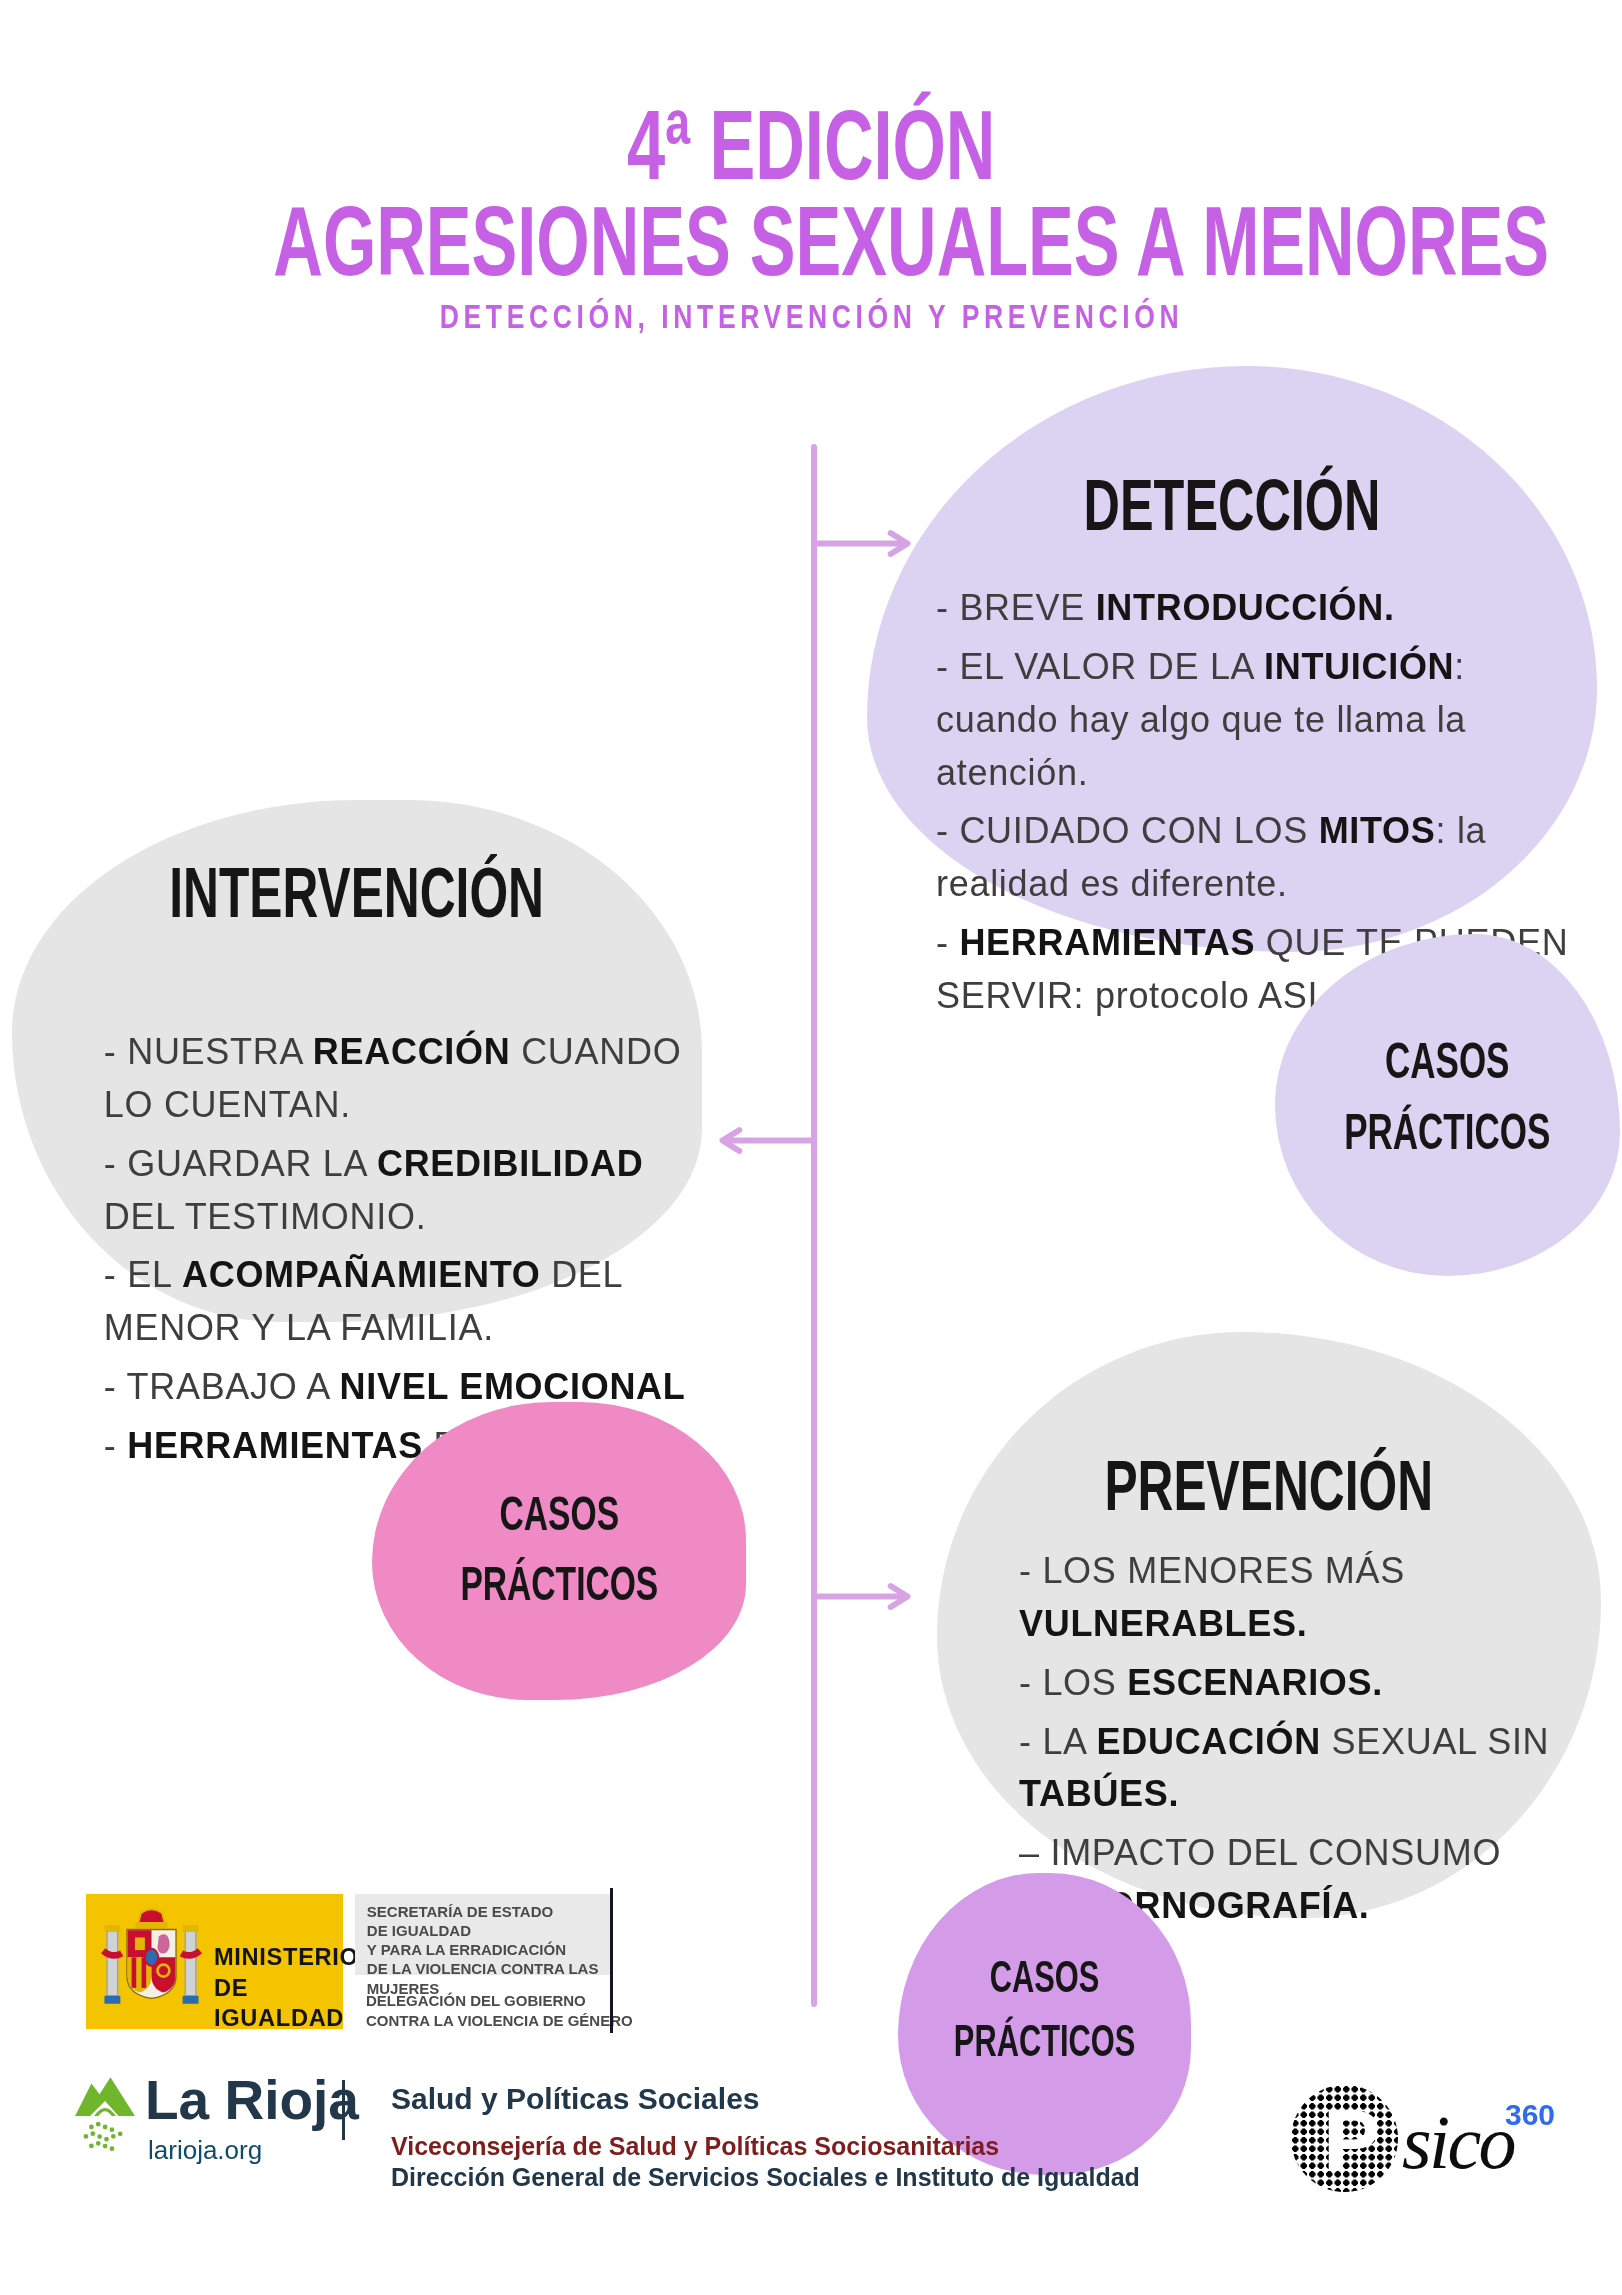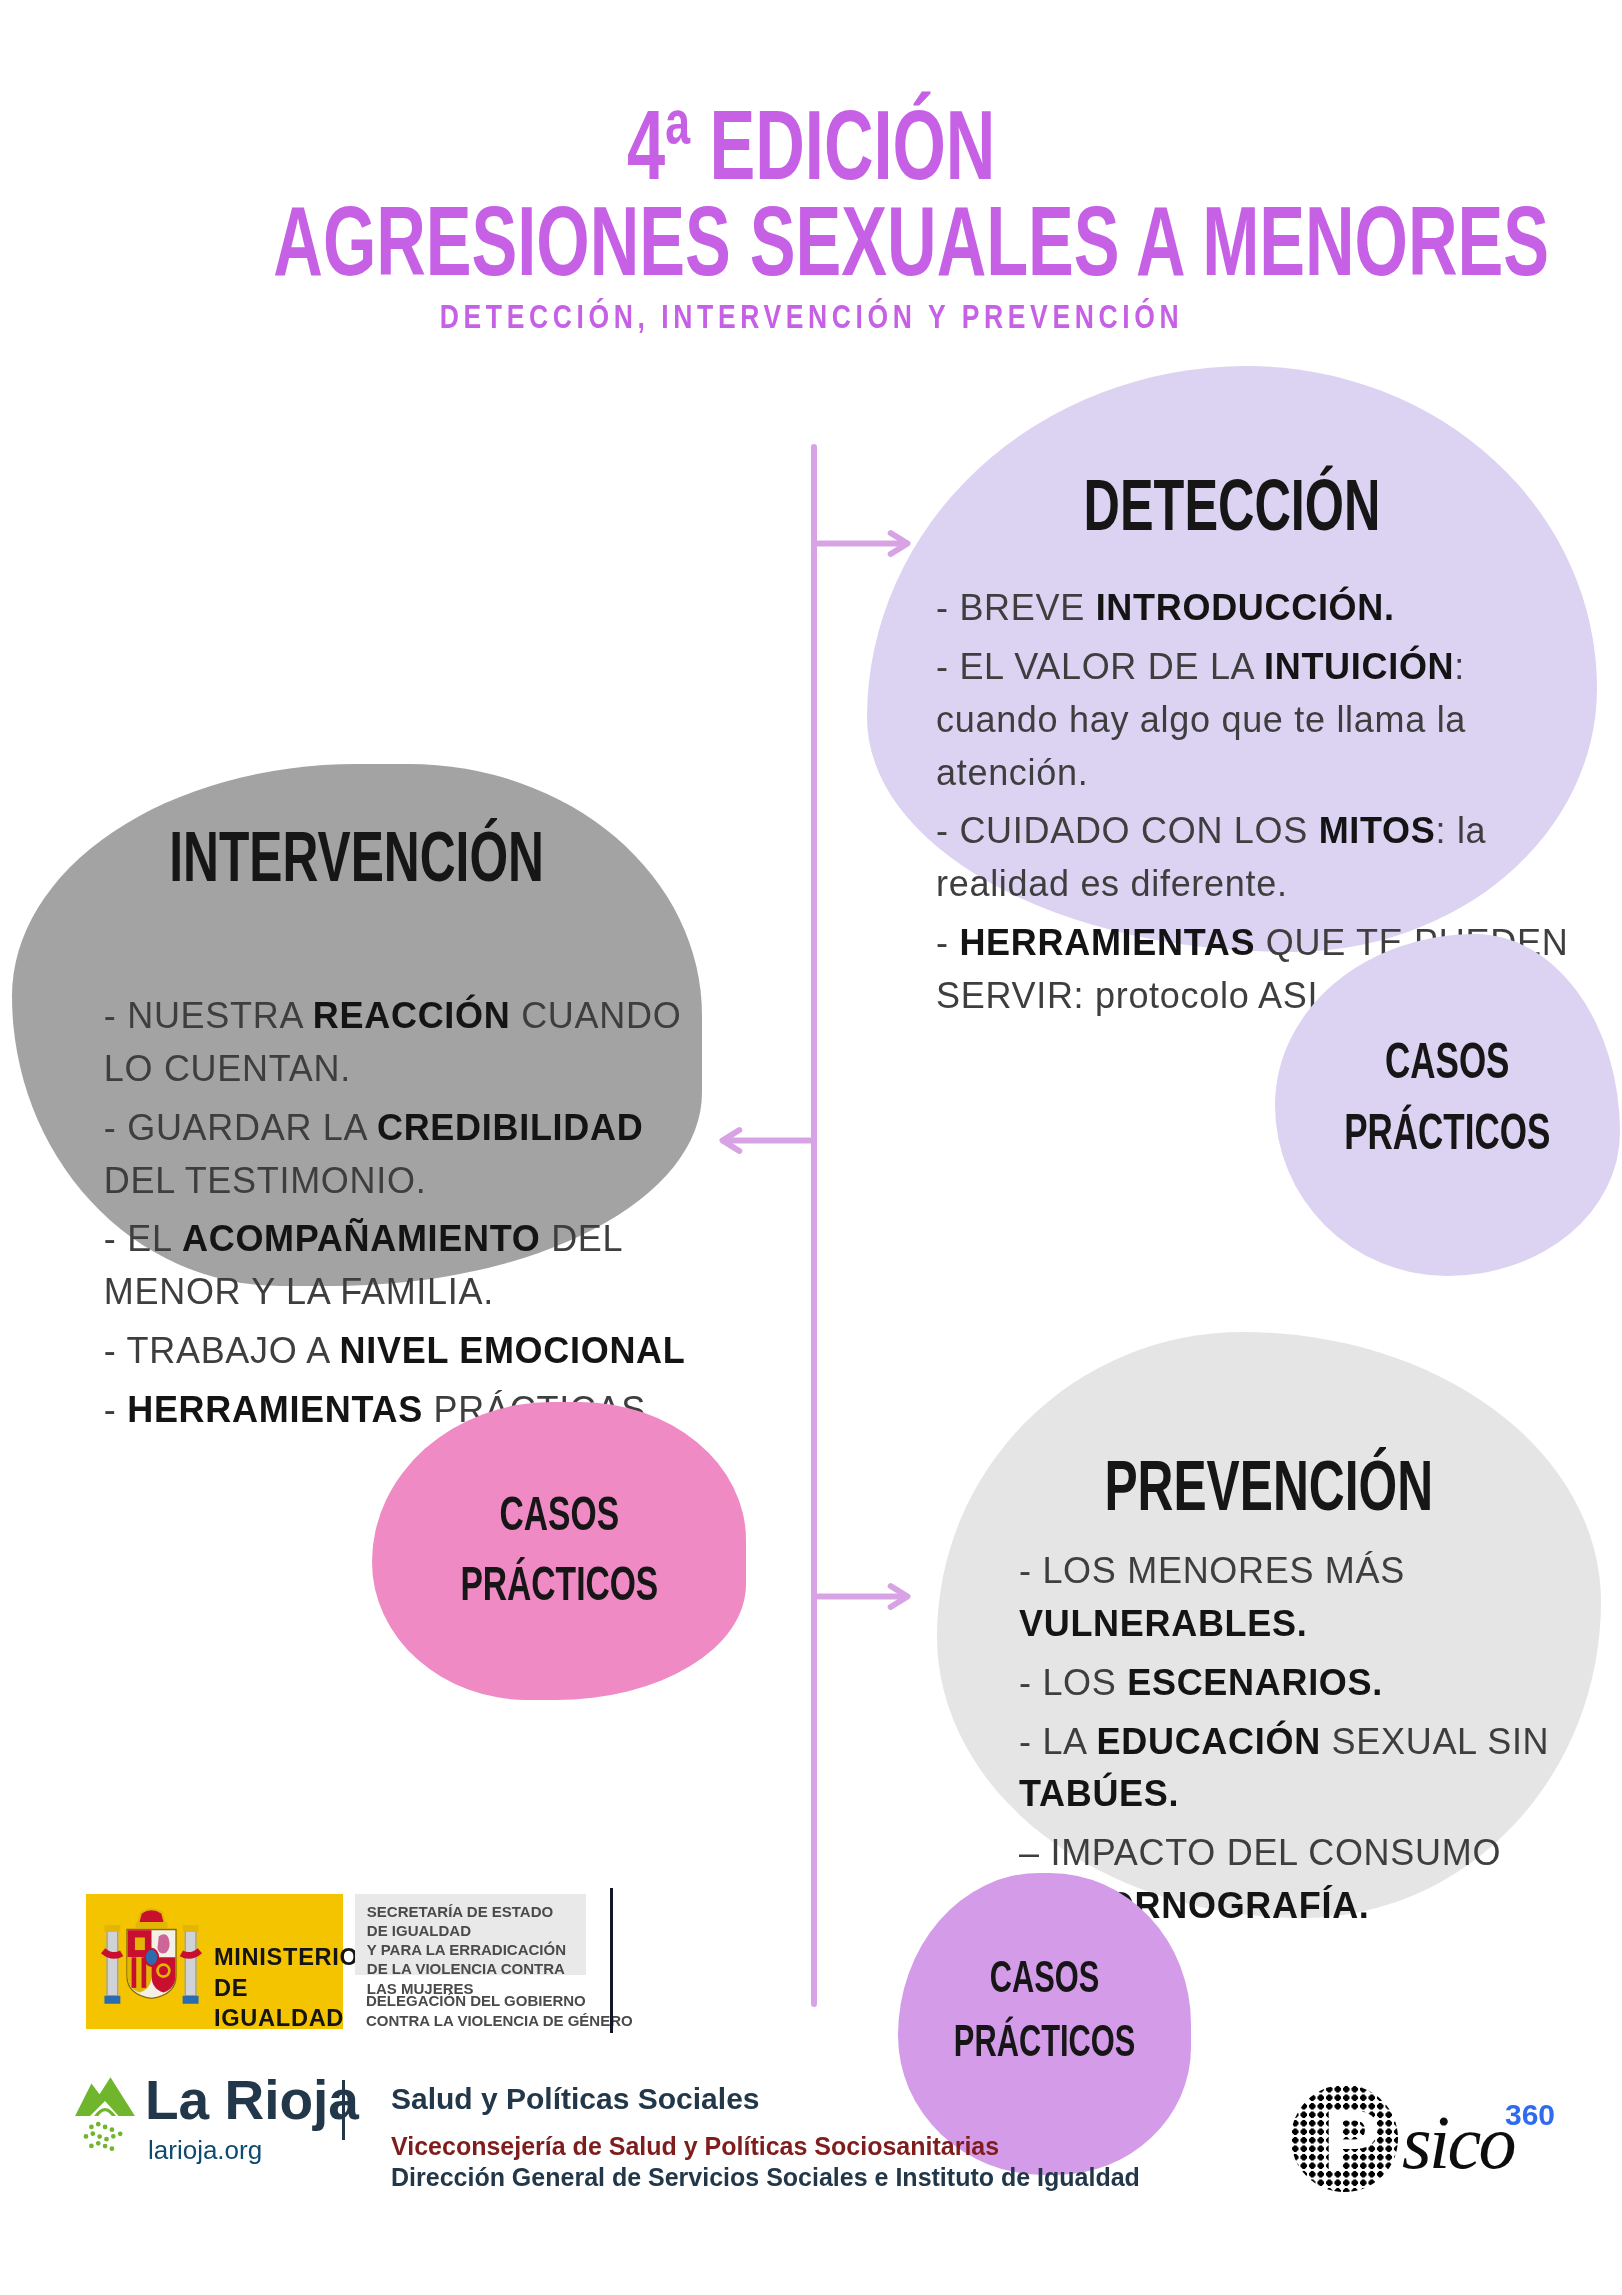--- a/index.html
+++ b/index.html
@@ -36,21 +36,21 @@
   .deteccion{left:867px;top:366px;width:730px;height:586px;background:#dcd2f2;
              border-radius:52% 48% 42% 58% / 60% 55% 45% 40%;}
   .deteccion .blob-title{top:98px;}
   .deteccion .blob-list{left:69px;top:216px;width:654px;}
 
   .casos{font-weight:700;color:#161616;text-align:center;}
   .casos-lav{left:1275px;top:934px;width:345px;height:342px;background:#dcd2f2;
              border-radius:58% 42% 50% 50% / 50% 58% 42% 50%;}
   .casos-lav .casos{padding-top:92px;font-size:50px;line-height:1.42;}
 
-  .intervencion{left:11.8px;top:764px;width:690px;height:522px;background:#a3a3a3;
+  .intervencion{left:11.8px;top:800px;width:690px;height:522px;background:#e5e5e5;
              border-radius:54% 46% 58% 42% / 48% 52% 40% 60%;}
   .intervencion .blob-title{top:52px;font-size:71px;}
   .intervencion .blob-list{left:92px;top:226px;width:589px;}
 
   .casos-pink{left:372px;top:1402px;width:374px;height:298px;background:#ef8ac4;
              border-radius:52% 48% 55% 45% / 58% 50% 42% 50%;}
   .casos-pink .casos{padding-top:77px;font-size:48px;line-height:1.45;}
 
   .prevencion{left:937px;top:1332px;width:664px;height:586px;background:#e5e5e5;
              border-radius:46% 54% 45% 55% / 52% 46% 54% 48%;}
@@ -59,21 +59,21 @@
 
   .casos-purple{left:898px;top:1873px;width:293px;height:302px;background:#d49be9;
              border-radius:50% 50% 48% 52% / 56% 52% 44% 48%;}
   .casos-purple .casos{padding-top:72px;font-size:44px;line-height:1.45;}
 
   
   .min-yellow{position:absolute;left:86px;top:1894px;width:257px;height:135px;background:#f5c400;}
   .coat{position:absolute;left:14.4px;top:9.2px;width:103px;height:116px;}
   .min-name{position:absolute;left:128px;top:48px;font-size:23.6px;font-weight:700;
             color:#141414;line-height:1.3;letter-spacing:0.7px;}
-  .min-grey{position:absolute;left:355px;top:1894px;width:231px;height:81px;background:#e9e9e9;
+  .min-grey{position:absolute;left:355px;top:1894px;width:257px;height:81px;background:#e9e9e9;
             font-size:15px;font-weight:700;color:#4a4a4a;line-height:1.28;padding:7.9px 0 0 11.8px;
             box-sizing:border-box;}
   .min-deleg{position:absolute;left:366px;top:1991px;font-size:15px;font-weight:700;
             color:#4a4a4a;line-height:1.3;}
   .min-divider{position:absolute;left:610px;top:1888px;width:2.6px;height:145px;background:#15152a;}
 
   
   .lr-icon{position:absolute;left:71px;top:2073px;width:68px;height:80px;}
   .lr-name{position:absolute;left:145px;top:2068px;font-size:55px;font-weight:700;color:#22384a;}
   .lr-url{position:absolute;left:148px;top:2135px;font-size:26px;font-weight:400;color:#0c4a6e;}

